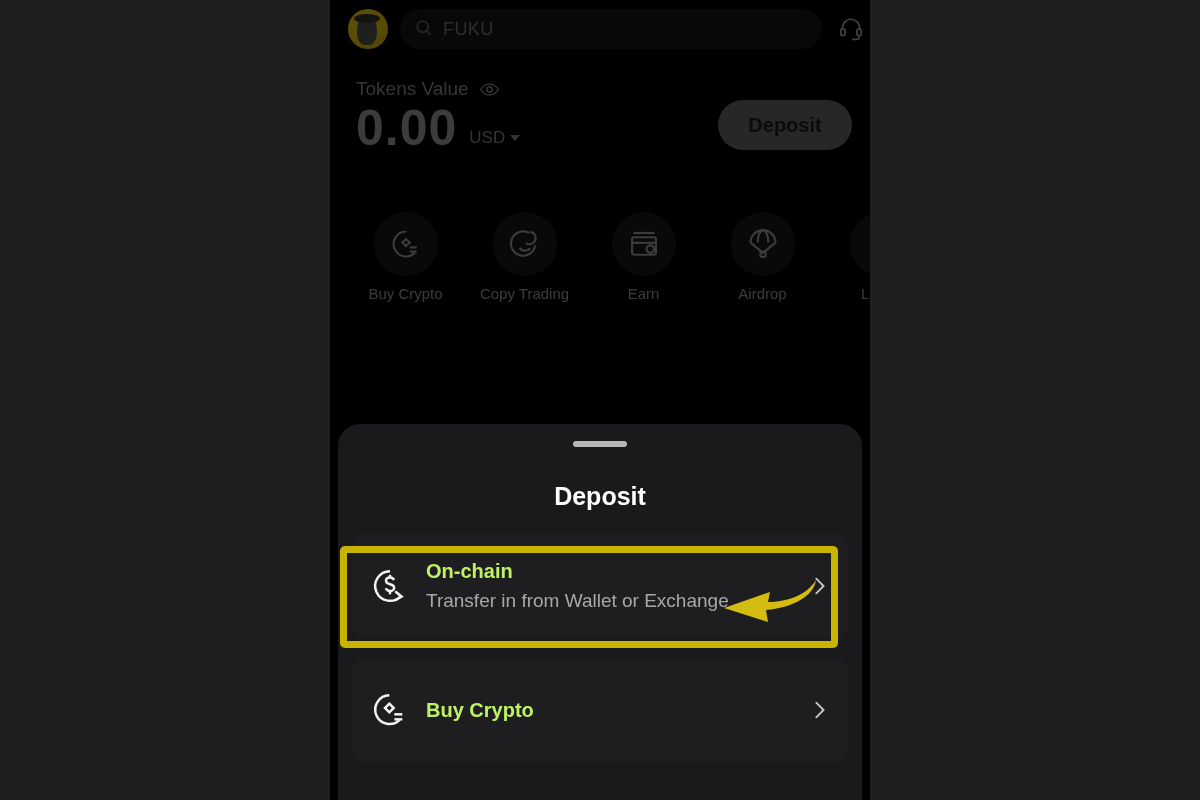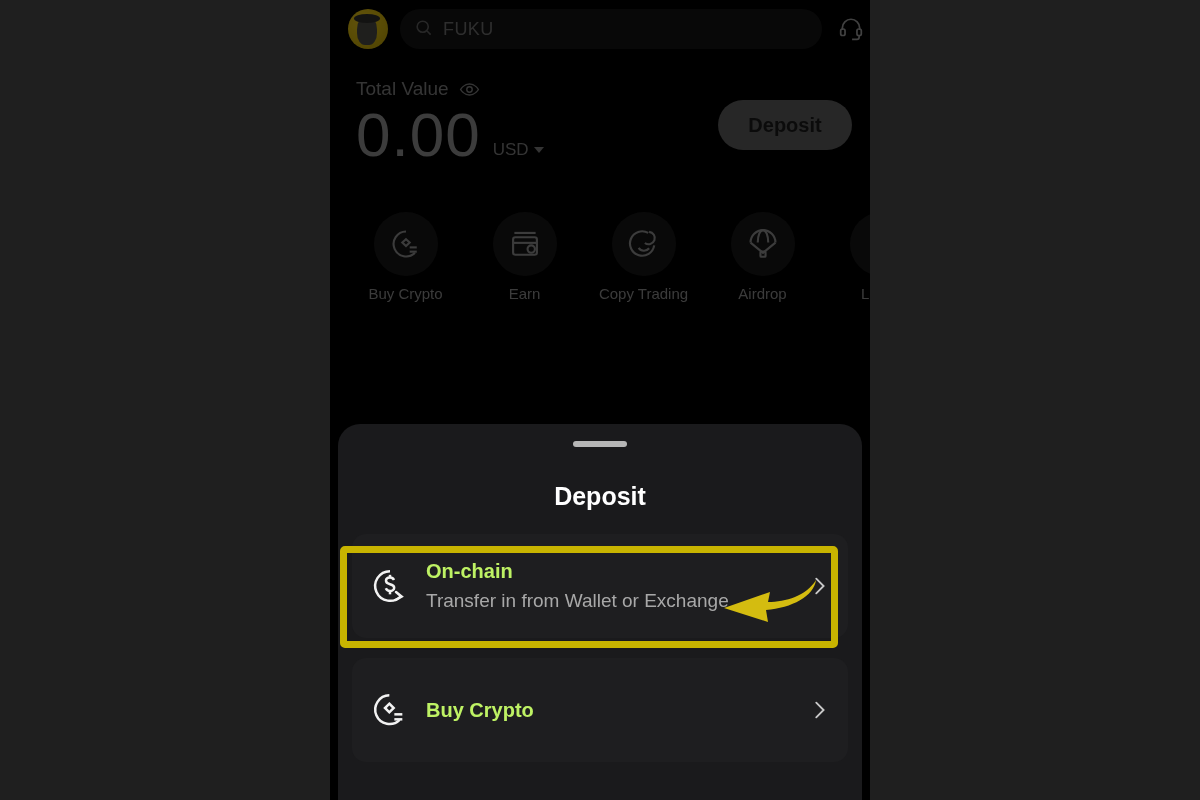--- a/index.html
+++ b/index.html
@@ -57,21 +57,21 @@
   .hdr-icons .ic { position: relative; width: 26px; height: 26px; color: #9a9a9a; }
   .dot {
     position: absolute; right: -1px; top: -1px;
     width: 9px; height: 9px; border-radius: 50%; background: #e0274a;
   }
   
   .bal { position: absolute; left: 26px; top: 78px; }
   .bal-row1 { display: flex; align-items: center; gap: 10px; }
   .bal-label { color: #7e7e7e; font-size: 19px; }
   .bal-row2 { display: flex; align-items: flex-end; gap: 12px; margin-top: 2px; }
-  .bal-amt { color: #8f8f8f; font-size: 62px; font-weight: 400; letter-spacing: 1px; line-height: 1.05; }
+  .bal-amt { color: #8f8f8f; font-size: 50px; font-weight: 700; letter-spacing: 1px; line-height: 1.05; }
   .bal-cur { color: #7c7c7c; font-size: 17px; padding-bottom: 7px; display: flex; align-items: center; gap: 5px; justify-content: center; }
   .caret {
     width: 0; height: 0; border-left: 5px solid transparent;
     border-right: 5px solid transparent; border-top: 6px solid #7c7c7c;
   }
   .deposit-btn {
     position: absolute; right: 18px; top: 100px;
     width: 134px; height: 50px; border-radius: 25px;
     background: #5c5c5c; color: #1a1a1a; border: none;
     font-family: inherit; font-size: 20px; font-weight: 600;
@@ -170,21 +170,21 @@
               <line x1="17" y1="2.5" x2="17" y2="8"></line>
                 <line x1="14.2" y1="5.2" x2="19.8" y2="5.2"></line>
               <circle cx="11.5" cy="17.8" r=".9" fill="currentColor" stroke="none"></circle>
             </svg>
           </span>
         </div>
       </div>
 
       <div class="bal">
         <div class="bal-row1">
-          <span class="bal-label">Total Value</span>
+          <span class="bal-label">Tokens Value</span>
           <span style="color:#7e7e7e;display:flex">
             <svg width="21" height="21" viewBox="0 0 24 24" fill="none" stroke="currentColor" stroke-width="1.6">
               <path d="M1.8 12S5.6 5.8 12 5.8 22.2 12 22.2 12 18.4 18.2 12 18.2 1.8 12 1.8 12Z"></path>
               <circle cx="12" cy="12" r="3.1"></circle>
             </svg>
           </span>
         </div>
         <div class="bal-row2">
           <span class="bal-amt">0.00</span>
           <span class="bal-cur">
@@ -203,37 +203,37 @@
               <path d="M12 8.6 14.6 11 12 13.4 9.4 11Z"></path>
               <line x1="14.6" y1="14.4" x2="19.6" y2="14.4"></line>
               <line x1="14.6" y1="17.4" x2="19.6" y2="17.4"></line>
             </svg>
           </span>
           <span class="qa-lbl">Buy Crypto</span>
         </div>
         <div class="qa-item">
           <span class="qa-circ">
             <svg width="34" height="34" viewBox="0 0 24 24" fill="none" stroke="currentColor" stroke-width="1.5">
+              <path d="M15 4.2A8.6 8.6 0 1 0 19.2 13"></path>
+              <path d="M15.6 3.4a4.4 4.4 0 1 1-3 7.9"></path>
+              <path d="M8.2 14.8a4.6 4.6 0 0 0 7.4.2"></path>
+            </svg>
+          </span>
+          <span class="qa-lbl">Copy Trading</span>
+        </div>
+        <div class="qa-item">
+          <span class="qa-circ">
+            <svg width="34" height="34" viewBox="0 0 24 24" fill="none" stroke="currentColor" stroke-width="1.5">
               <line x1="4.5" y1="4.2" x2="19.5" y2="4.2"></line>
               <rect x="3.6" y="7.2" width="16.8" height="12.4" rx="1.6"></rect>
               <line x1="3.6" y1="11.2" x2="20.4" y2="11.2"></line>
               <circle cx="16.4" cy="15.6" r="2.6"></circle>
             </svg>
           </span>
           <span class="qa-lbl">Earn</span>
-        </div>
-        <div class="qa-item">
-          <span class="qa-circ">
-            <svg width="34" height="34" viewBox="0 0 24 24" fill="none" stroke="currentColor" stroke-width="1.5">
-              <path d="M15 4.2A8.6 8.6 0 1 0 19.2 13"></path>
-              <path d="M15.6 3.4a4.4 4.4 0 1 1-3 7.9"></path>
-              <path d="M8.2 14.8a4.6 4.6 0 0 0 7.4.2"></path>
-            </svg>
-          </span>
-          <span class="qa-lbl">Copy Trading</span>
         </div>
         <div class="qa-item">
           <span class="qa-circ">
             <svg width="34" height="34" viewBox="0 0 24 24" fill="none" stroke="currentColor" stroke-width="1.5">
               <path d="M3.2 11a8.8 8.8 0 0 1 17.6 0"></path>
               <path d="M3.2 11 12 18.2 20.8 11"></path>
               <path d="M8.3 11c0-5 1.6-8.8 3.7-8.8S15.7 6 15.7 11"></path>
               <rect x="10.2" y="17.4" width="3.6" height="3.6" rx=".6"></rect>
             </svg>
           </span>

